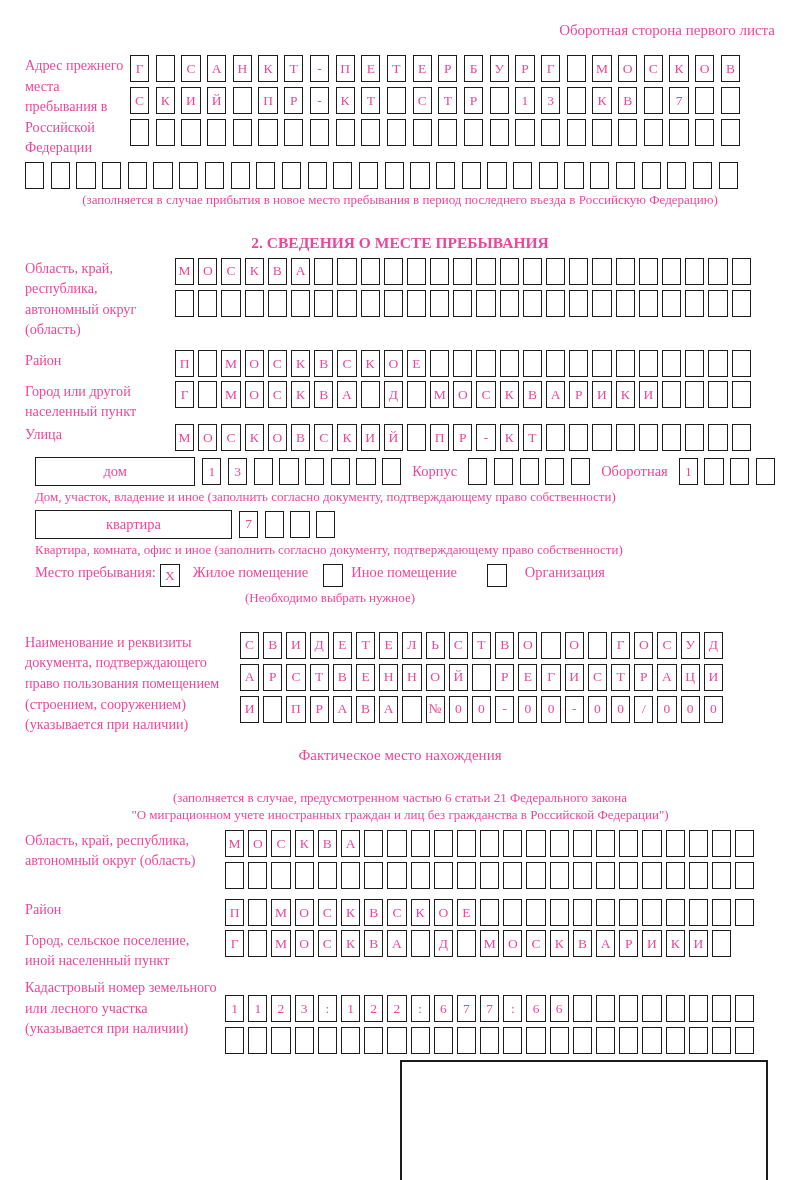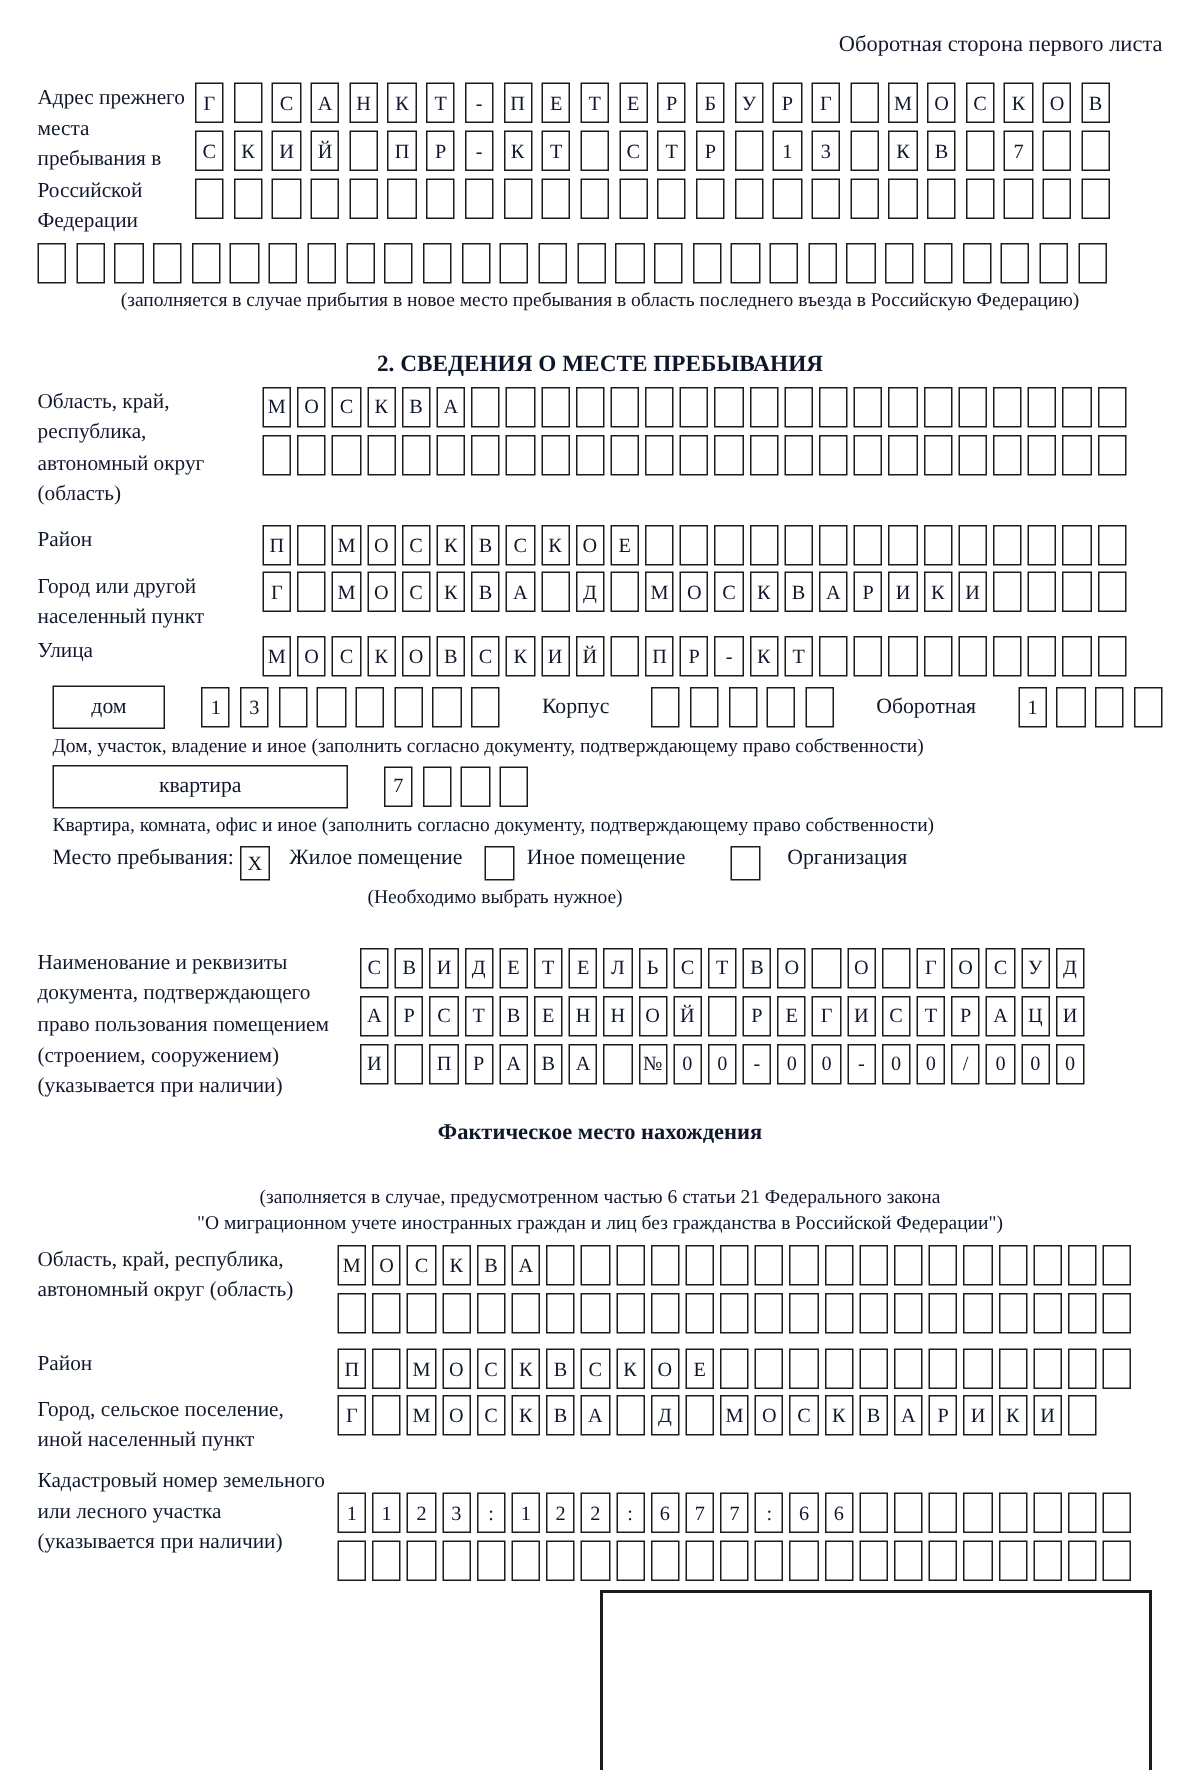--- a/index.html
+++ b/index.html
@@ -2,21 +2,21 @@
 <html><head>
 <meta charset="utf-8">
 <style>
   * { margin:0; padding:0; box-sizing:border-box; }
   html,body { background:#fff; }
   .page {
     position:relative;
     width:800px; height:1180px;
     padding:12px 25px 0 25px;
     font-family:"Liberation Serif","DejaVu Serif",serif;
-    color:#0f172a; background:#fff; overflow:hidden;
+    color:#ec4899; background:#fff; overflow:hidden;
   }
   .header-note { text-align:right; font-size:15px; margin-top:10px; }
 
   
   .boxes { display:flex; gap:4px; }
   .boxes.wide-gap { gap:6.5px; }
   .box {
     flex:0 0 auto; width:19.2px; height:27px;
     border:1.7px solid #1c1c1c; background:#fff;
     display:flex; align-items:center; justify-content:center;
@@ -28,23 +28,23 @@
   .field .label { font-size:14.2px; line-height:1.45; padding-right:6px; }
   .lbl-95  { flex:0 0 105px; }
   .lbl-150 { flex:0 0 150px; }
   .lbl-200 { flex:0 0 200px; }
   .lbl-215 { flex:0 0 215px; }
 
   .note { font-size:13px; line-height:1.35; }
   .center { text-align:center; }
 
   .section-title { text-align:center; font-weight:bold; font-size:15.5px; }
-  .sub-title { text-align:center; font-weight:bold; font-size:15px; }
-
-  .house-row, .apt-row { display:flex; align-items:center; gap:24px; margin-left:10px; }
+  .sub-title { text-align:center; font-weight:normal; font-size:15px; }
+
+  .house-row, .apt-row { display:flex; align-items:center; gap:7px; margin-left:10px; }
   .wide-box {
     width:197px; height:29px; border:1.7px solid #1c1c1c;
     display:flex; align-items:center; justify-content:center; font-size:14.5px;
   }
   .inline-lbl { font-size:14.5px; margin:0 4px; white-space:nowrap; }
 
   .stay-row { display:flex; font-size:14.5px; margin-left:10px; }
   .checkbox {
     width:20px; height:23px; border:1.7px solid #1c1c1c;
     display:flex; align-items:center; justify-content:center;
@@ -175,21 +175,21 @@
       <span class="box"></span>
       <span class="box"></span>
       <span class="box"></span>
       <span class="box"></span>
       <span class="box"></span>
       <span class="box"></span>
       <span class="box"></span>
       <span class="box"></span>
       <span class="box"></span>
     </div>
-  <div class="note center mt2">(заполняется в случае прибытия в новое место пребывания в область последнего въезда в Российскую Федерацию)</div>
+  <div class="note center mt2">(заполняется в случае прибытия в новое место пребывания в период последнего въезда в Российскую Федерацию)</div>
 
   <div class="section-title mt8">2. СВЕДЕНИЯ О МЕСТЕ ПРЕБЫВАНИЯ</div>
 
   <div class="field mt6">
     <div class="label lbl-150">Область, край, республика, автономный округ (область)</div>
     <div class="rows">
       <div class="boxes">
           <span class="box">М</span>
           <span class="box">О</span>
           <span class="box">С</span>

